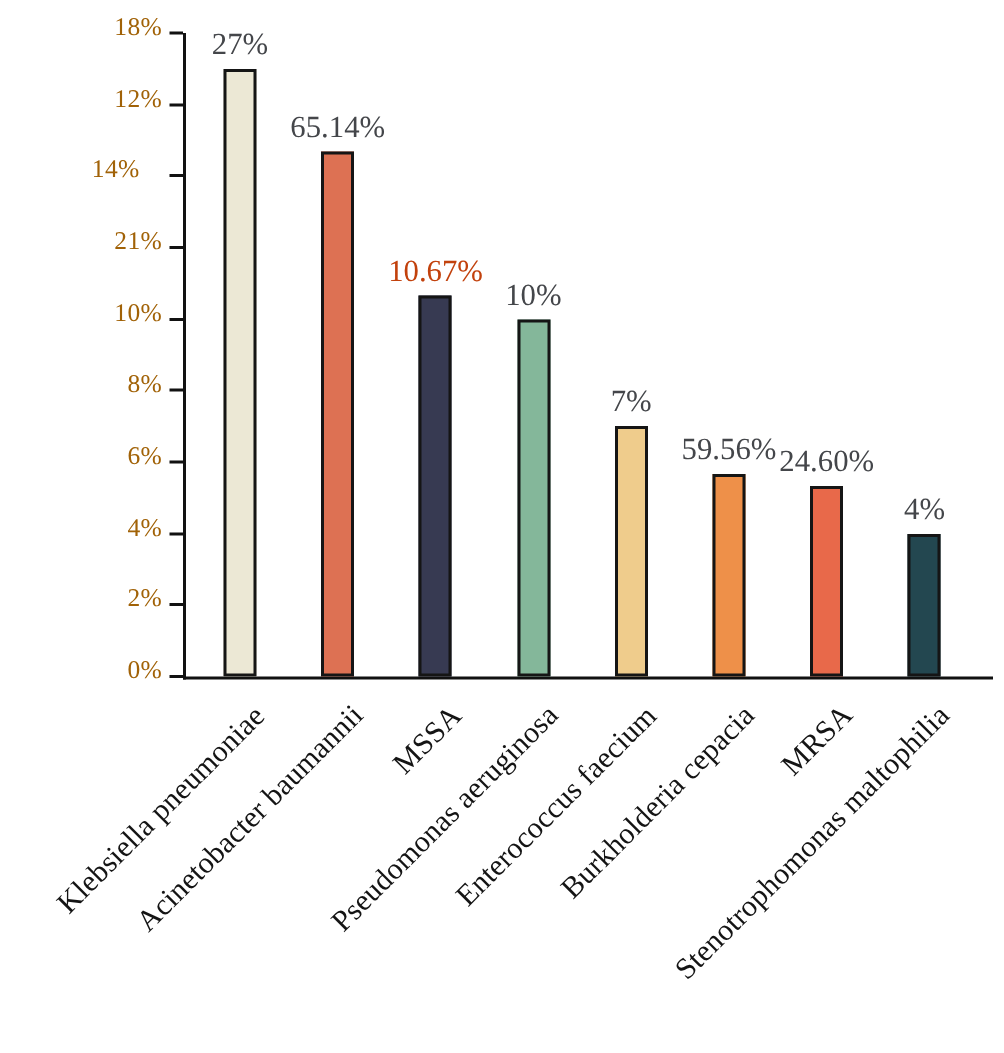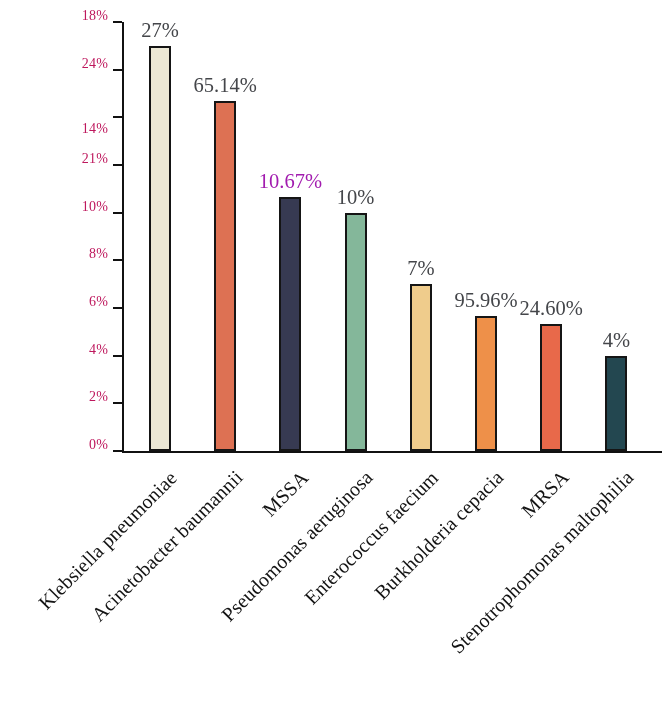--- a/index.html
+++ b/index.html
@@ -17,21 +17,21 @@
   }
   .x-axis-line{
     position:absolute;left:122px;top:451px;width:540px;height:2px;
     background:#111111;
   }
   .tick{
     position:absolute;width:9px;height:2px;background:#111111;left:113px;
   }
   .tick-label{
     position:absolute;right:0;text-align:right;
-    font-size:14px;color:#be185d;letter-spacing:.2px;
+    font-size:17px;color:#a16207;letter-spacing:.2px;
     font-family:"Liberation Serif","DejaVu Serif",serif;
     white-space:nowrap;
   }
   .tick-row{position:absolute;left:0;width:108px;height:0;}
 
   
   .bar{
     position:absolute;width:22px;
     border:2px solid #151515;
     box-sizing:border-box;
@@ -87,45 +87,45 @@
       <div class="tick" style="top: 211.667px;"></div>
       <div class="tick-row" style="top: 212.667px;">
         <div class="tick-label" style="top: -14px; position: absolute; right: 0px;">10%</div>
       </div>
       <div class="tick" style="top: 164px;"></div>
       <div class="tick-row" style="top: 165px;">
         <div class="tick-label" style="top: -14px; position: absolute; right: 0px;">21%</div>
       </div>
       <div class="tick" style="top: 116.333px;"></div>
       <div class="tick-row" style="top: 117.333px;">
-        <div class="tick-label" style="top: -14px; position: absolute; right: 0px; margin-top: 18px;">14%</div>
+        <div class="tick-label" style="top: -14px; position: absolute; right: 15px;">14%</div>
       </div>
       <div class="tick" style="top: 68.6667px;"></div>
       <div class="tick-row" style="top: 69.6667px;">
-        <div class="tick-label" style="top: -14px; position: absolute; right: 0px;">24%</div>
+        <div class="tick-label" style="top: -14px; position: absolute; right: 0px;">12%</div>
       </div>
       <div class="tick" style="top: 21px;"></div>
       <div class="tick-row" style="top: 22px;">
         <div class="tick-label" style="top: -14px; position: absolute; right: 0px;">18%</div>
       </div>
     </div>
 
   <div id="bars">
       <div class="bar" style="left: 149px; top: 45.8333px; height: 405.167px; background: rgb(236, 232, 213); border-color: rgb(21, 21, 21);"></div>
       <div class="bar-value" style="top: 18.8333px; left: 100px; width: 120px; color: rgb(68, 70, 74);">27%</div>
       <div class="bar" style="left: 214.2px; top: 101.365px; height: 349.635px; background: rgb(221, 113, 83); border-color: rgb(21, 21, 21);"></div>
       <div class="bar-value" style="top: 74.365px; left: 165.2px; width: 120px; color: rgb(68, 70, 74);">65.14%</div>
       <div class="bar" style="left: 279.4px; top: 196.698px; height: 254.302px; background: rgb(55, 58, 82); border-color: rgb(21, 21, 21);"></div>
-      <div class="bar-value" style="top: 169.698px; left: 230.4px; width: 120px; color: #a21caf;">10.67%</div>
+      <div class="bar-value" style="top: 169.698px; left: 230.4px; width: 120px; color: #c2410c;">10.67%</div>
       <div class="bar" style="left: 344.6px; top: 212.667px; height: 238.333px; background: rgb(132, 183, 154); border-color: rgb(21, 21, 21);"></div>
       <div class="bar-value" style="top: 185.667px; left: 295.6px; width: 120px; color: rgb(68, 70, 74);">10%</div>
       <div class="bar" style="left: 409.8px; top: 284.167px; height: 166.833px; background: rgb(239, 204, 140); border-color: rgb(21, 21, 21);"></div>
       <div class="bar-value" style="top: 257.167px; left: 360.8px; width: 120px; color: rgb(68, 70, 74);">7%</div>
       <div class="bar" style="left: 475px; top: 315.865px; height: 135.135px; background: rgb(238, 144, 73); border-color: rgb(21, 21, 21);"></div>
-      <div class="bar-value" style="top: 288.865px; left: 426px; width: 120px; color: rgb(68, 70, 74);">95.96%</div>
+      <div class="bar-value" style="top: 288.865px; left: 426px; width: 120px; color: rgb(68, 70, 74);">59.56%</div>
       <div class="bar" style="left: 540.2px; top: 323.968px; height: 127.032px; background: rgb(232, 105, 74); border-color: rgb(21, 21, 21);"></div>
       <div class="bar-value" style="top: 296.968px; left: 491.2px; width: 120px; color: rgb(68, 70, 74);">24.60%</div>
       <div class="bar" style="left: 605.4px; top: 355.667px; height: 95.3333px; background: rgb(35, 71, 80); border-color: rgb(21, 21, 21);"></div>
       <div class="bar-value" style="top: 328.667px; left: 556.4px; width: 120px; color: rgb(68, 70, 74);">4%</div>
     </div>
 
   <div id="cats">
       <div class="cat-label" style="left: 34.4781px; top: 597.522px;">Klebsiella pneumoniae</div>
       <div class="cat-label" style="left: 86.9502px; top: 610.25px;">Acinetobacter baumannii</div>
       <div class="cat-label" style="left: 257.509px; top: 504.891px;">MSSA</div>

